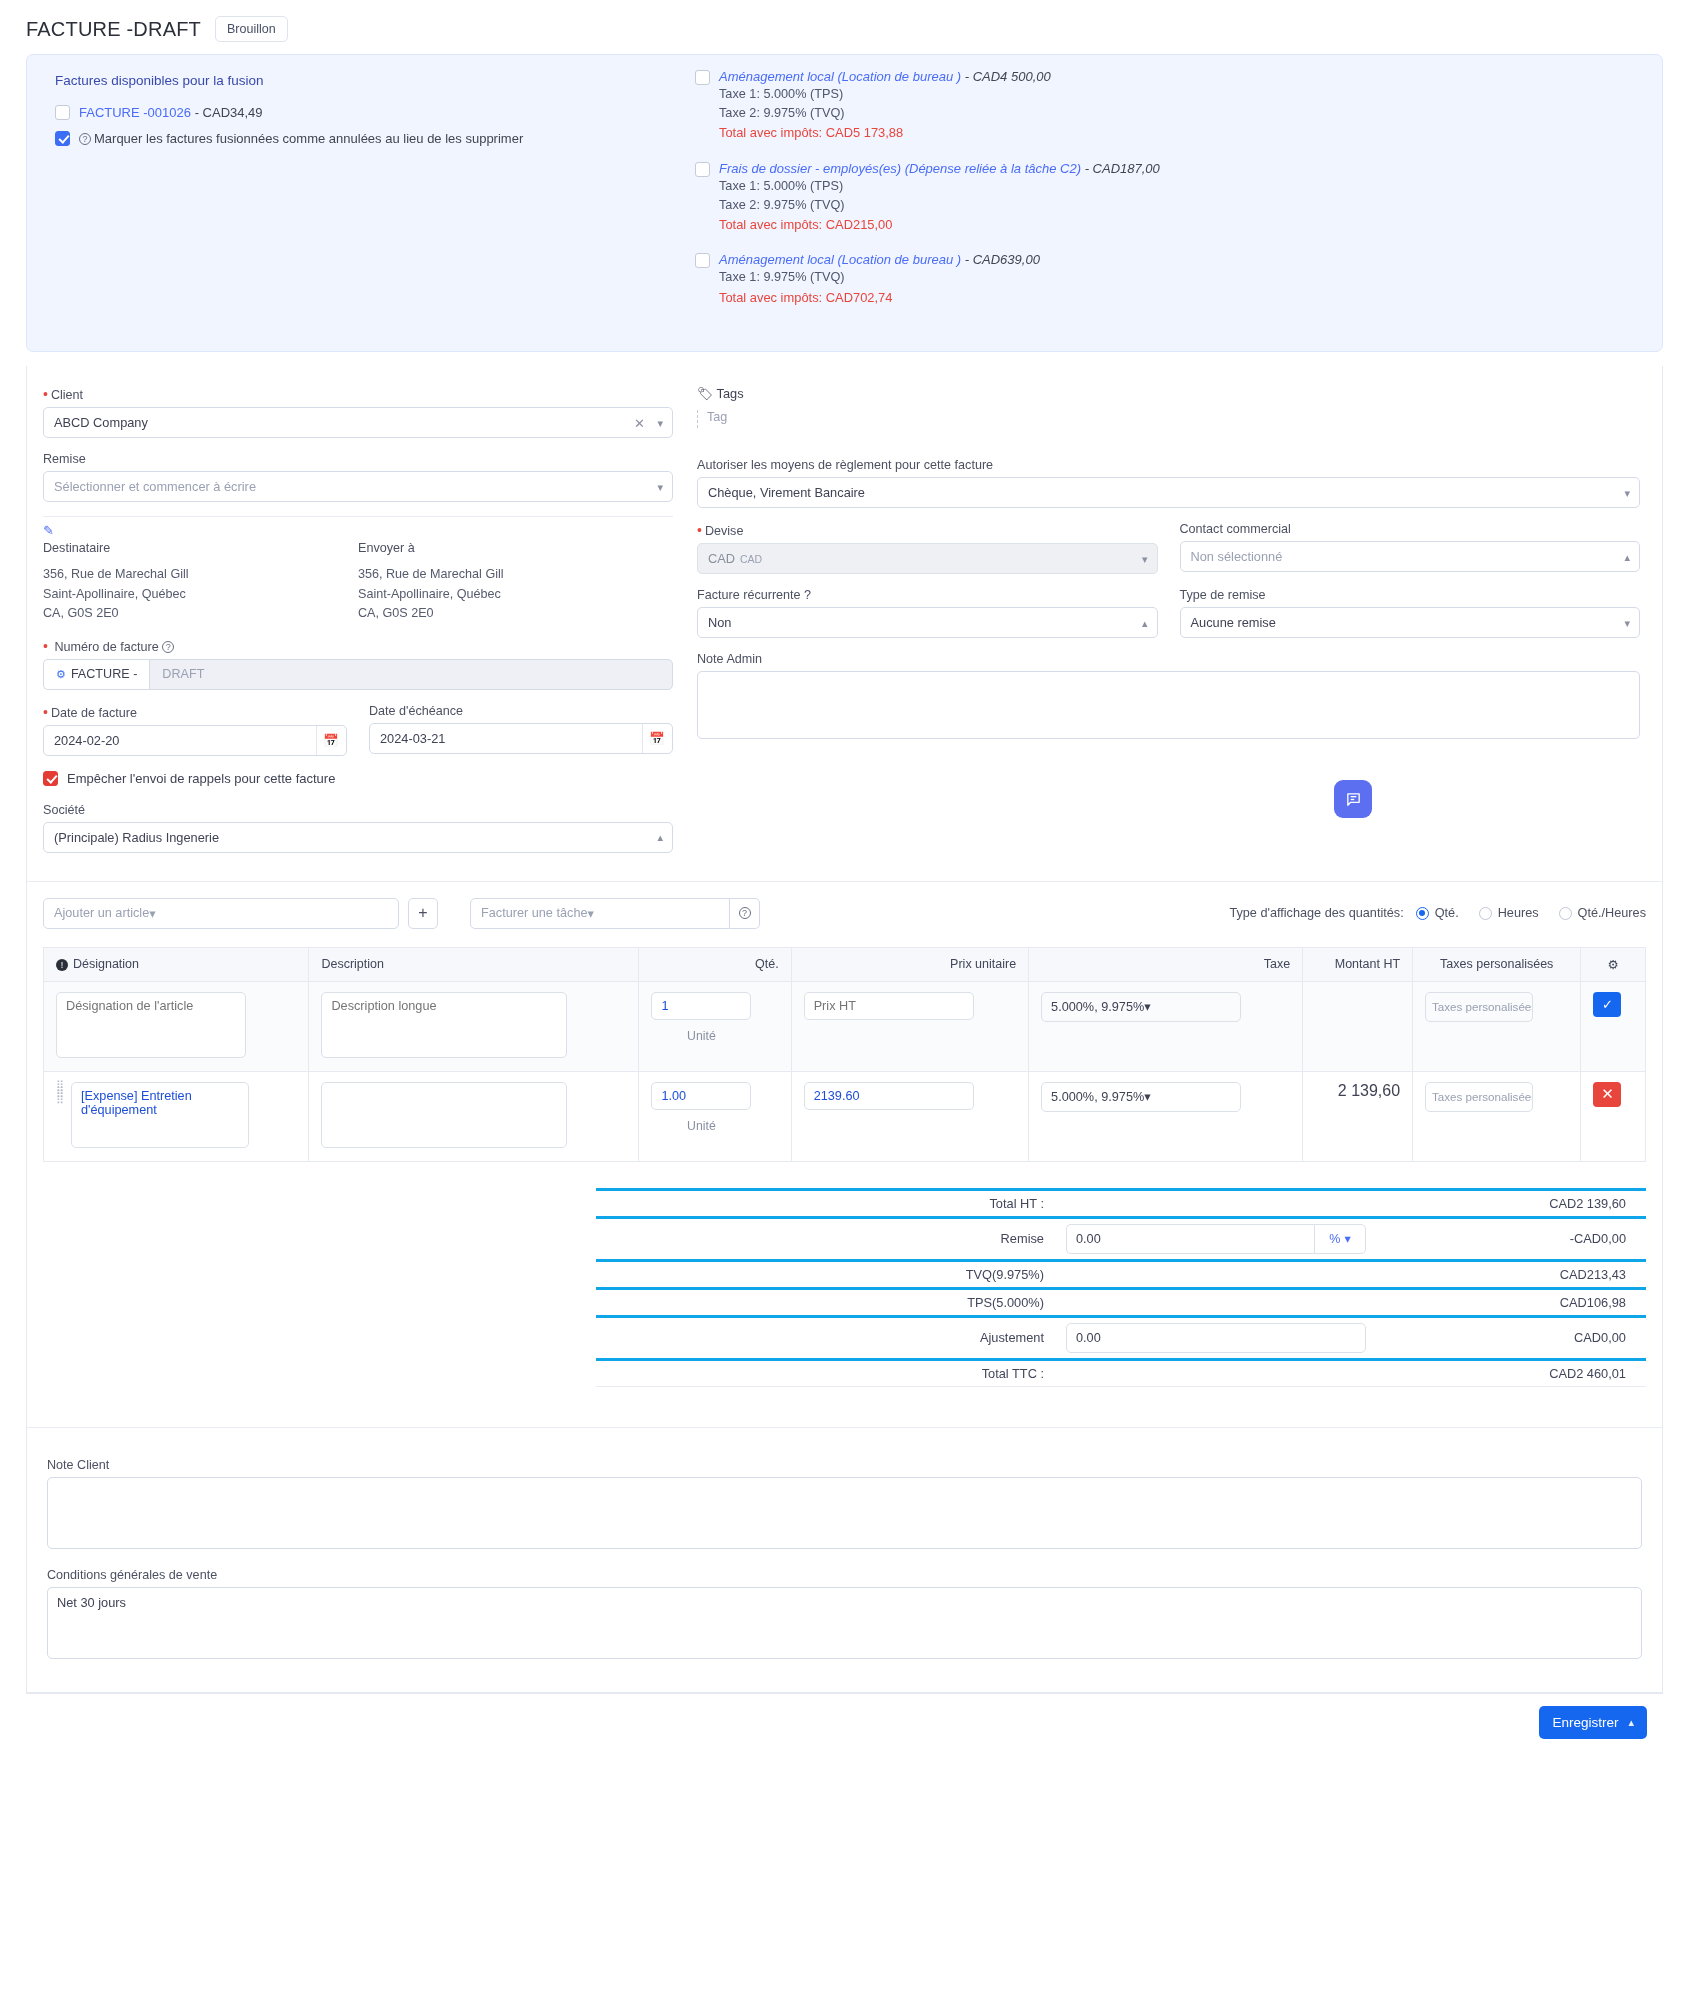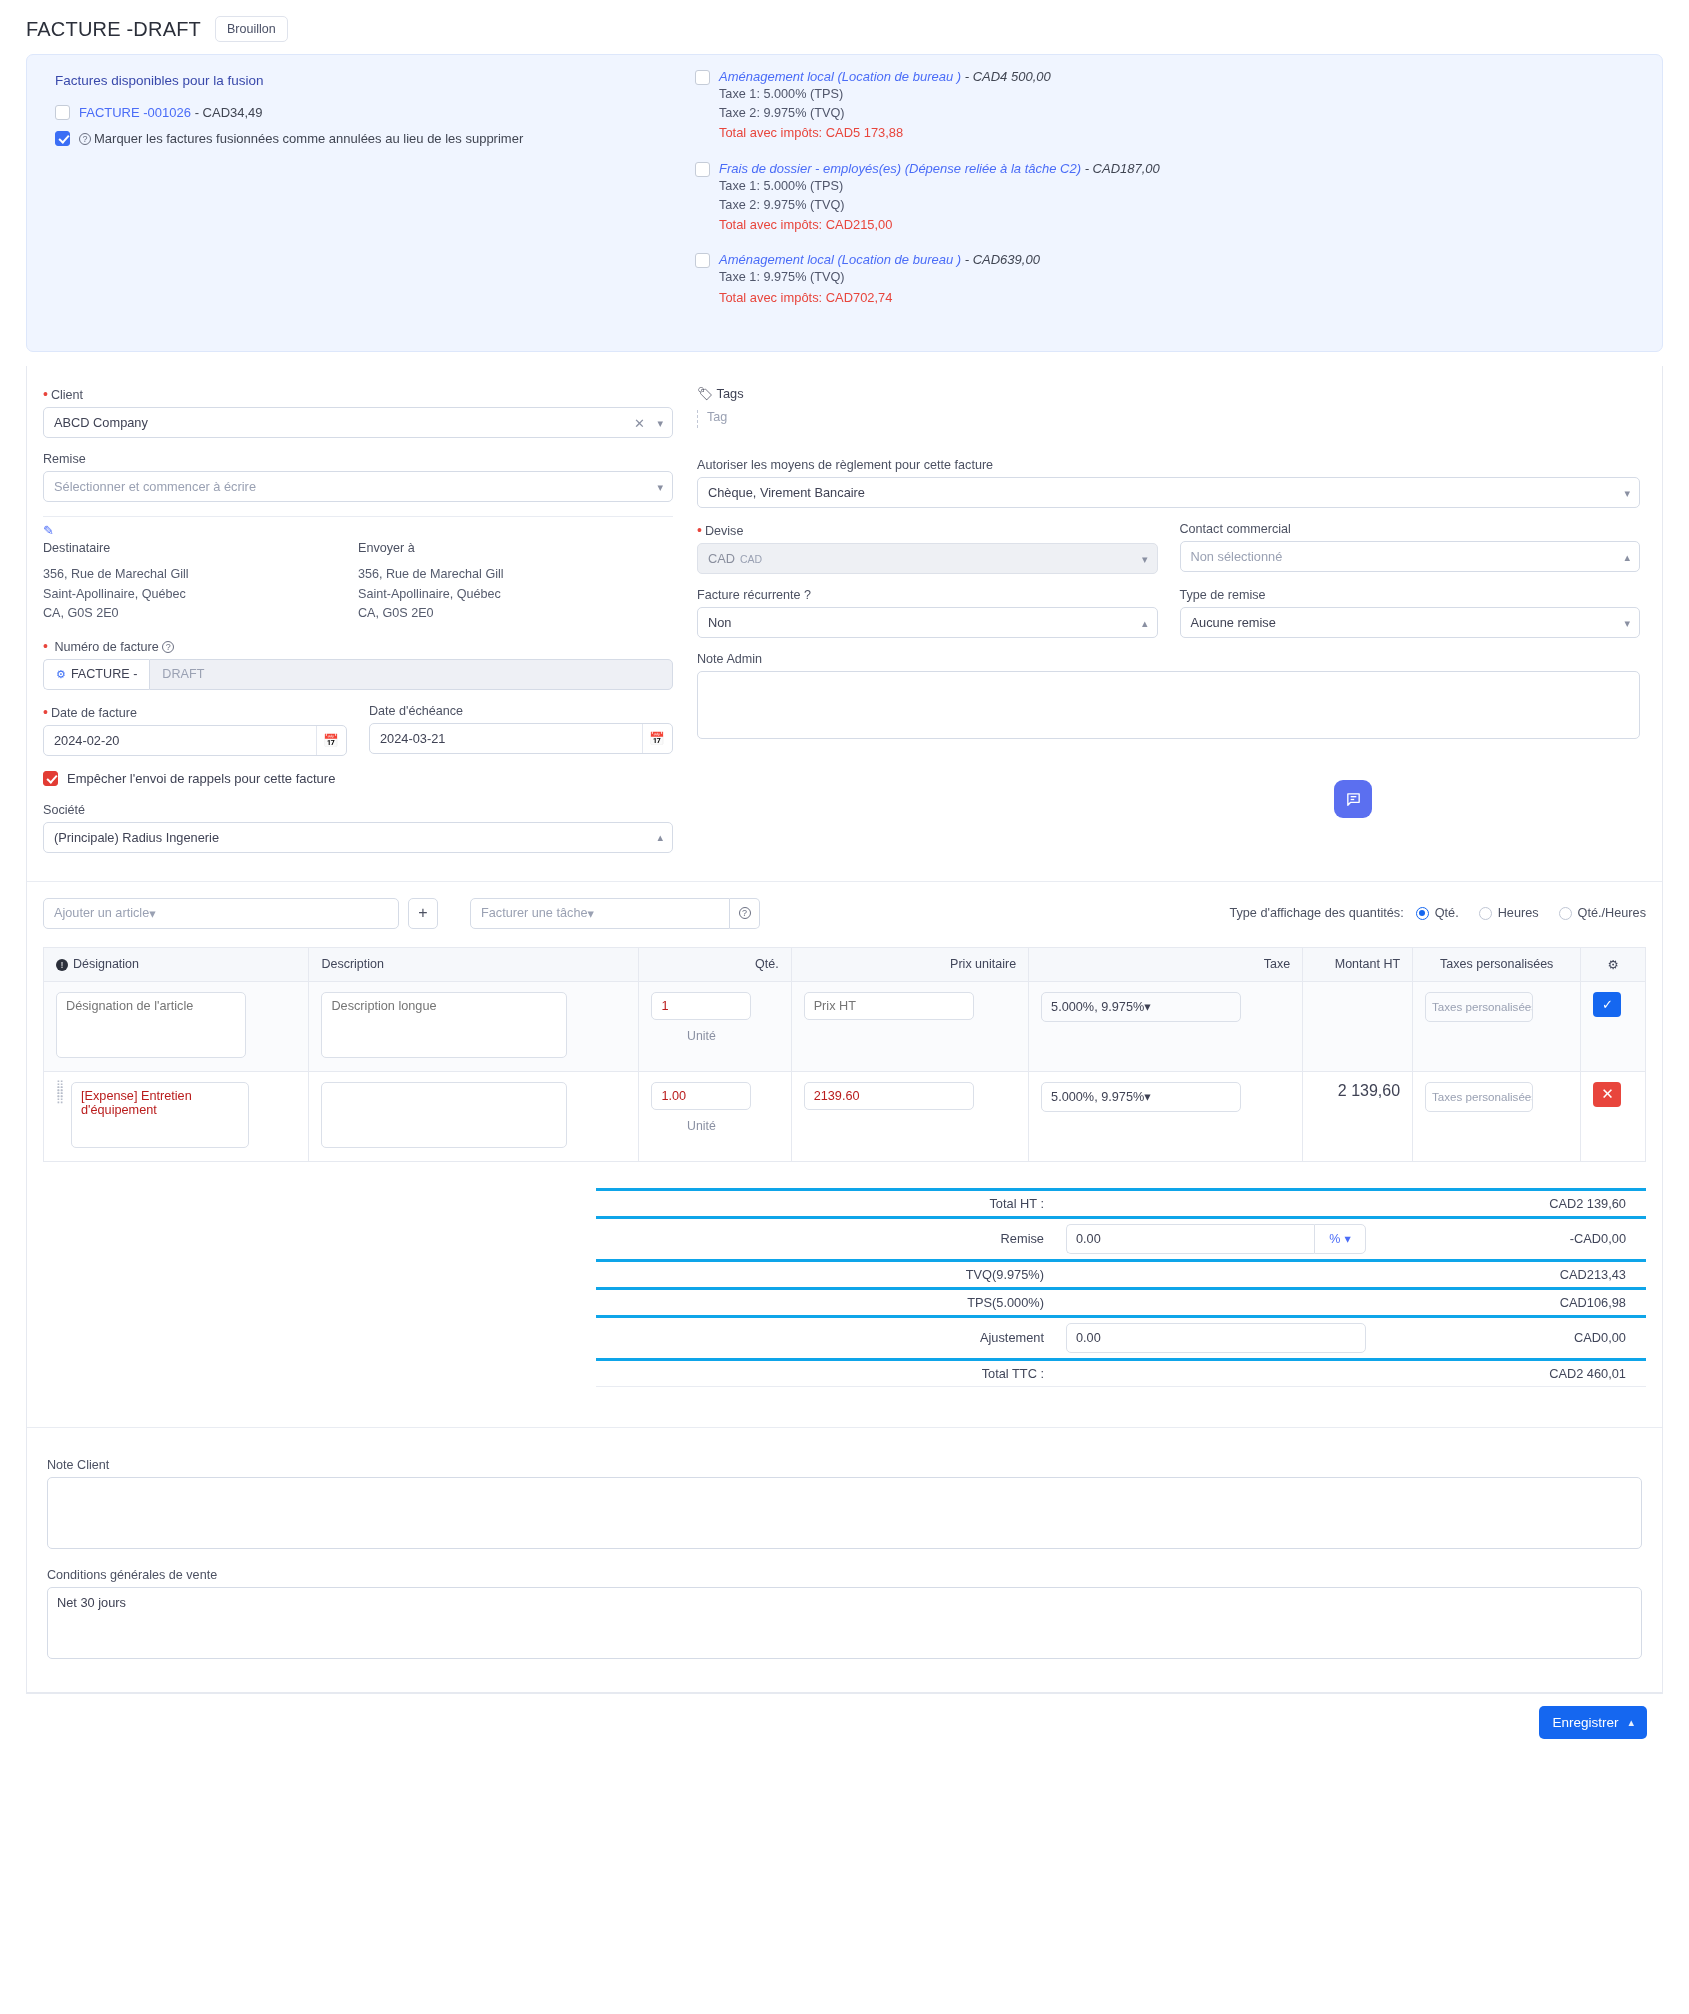--- a/index.html
+++ b/index.html
@@ -265,21 +265,21 @@
     padding: 9px 12px;
     text-align: right;
     white-space: nowrap;
   }
   table.items th.l { text-align: left; }
   table.items th.c { text-align: center; }
   table.items td { border: 1px solid #e6e9f0; padding: 10px 12px; vertical-align: top; }
   tr.ghost td { background: #fafbfd; }
   .inp {
     border: 1px solid #dbe0e9; border-radius: 5px;
-    background: #fff; font-size: 12.7px; color: #b91c1c;
+    background: #fff; font-size: 12.7px; color: #1d4ed8;
     padding: 6px 9px; font-family: "Liberation Sans", sans-serif;
   }
   .ta-cell { width: 190px; height: 66px; resize: none; }
   .ta-desc { width: 246px; height: 66px; resize: none; }
   .qty-in  { width: 100px; }
   .price-in{ width: 170px; }
   .unit-lbl{ text-align: center; font-size: 12.3px; color: #8a90a2; margin-top: 9px; width: 100px; }
   .tax-sel {
     width: 200px; height: 30px; position: relative;
     border: 1px solid #dbe0e9; border-radius: 5px;

